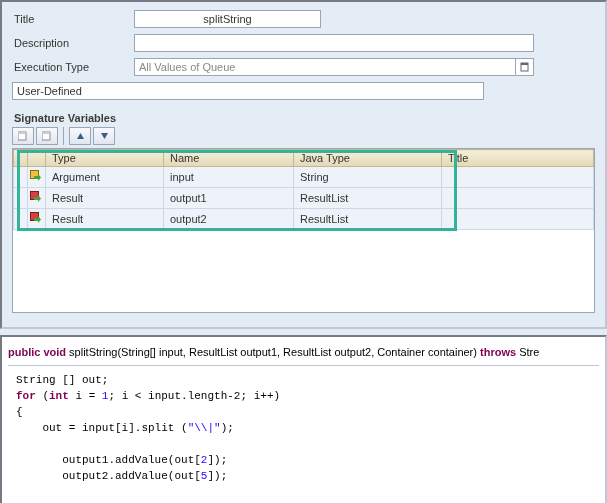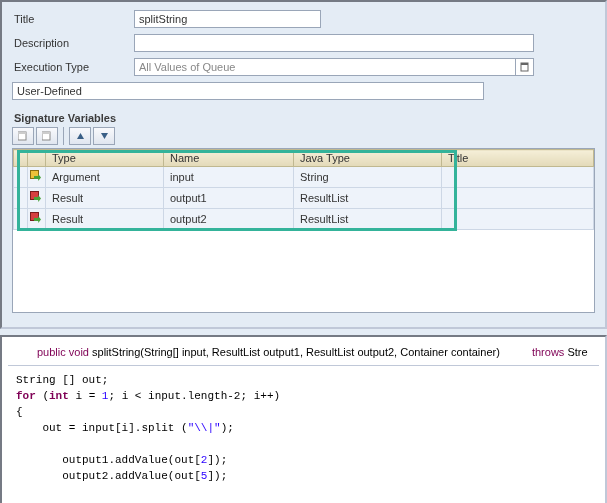--- a/index.html
+++ b/index.html
@@ -27,21 +27,21 @@
   }
   input[type="text"], .fake-input {
     border: 1px solid #9aa6b8;
     background: #fff;
     height: 18px;
     padding: 0 4px;
     font-family: inherit;
     font-size: 11px;
     color: #333;
   }
-  .title-input { width: 187px; }
+  .title-input { width: 187px; text-align: center; }
   .desc-input  { width: 400px; }
   .exec-select {
     width: 400px;
     display: flex;
     background: #fff;
     border: 1px solid #9aa6b8;
     height: 18px;
     align-items: center;
     padding-left: 4px;
     color: #888;
@@ -171,21 +171,21 @@
   }
   .code-panel .sig {
     font-family: Arial, Helvetica, sans-serif;
     font-size: 11px;
     color: #333;
     border-bottom: 1px solid #c0c8d8;
     padding: 3px 0 5px 0;
     margin-bottom: 6px;
     white-space: nowrap;
   }
-  .kw { color: #7f0055; font-weight: normal; margin-left: 29px; }
+  .kw { color: #7f0055; font-weight: bold; }
   .plain { color: #000; }
   .code-body {
     font-family: "Courier New", monospace;
     color: #000;
     white-space: pre;
     padding-left: 8px;
   }
   .ckw { color: #7f0055; font-weight: bold; }
   .cstr { color: #2a00ff; }
   .cbr  { color: #2a00ff; }

